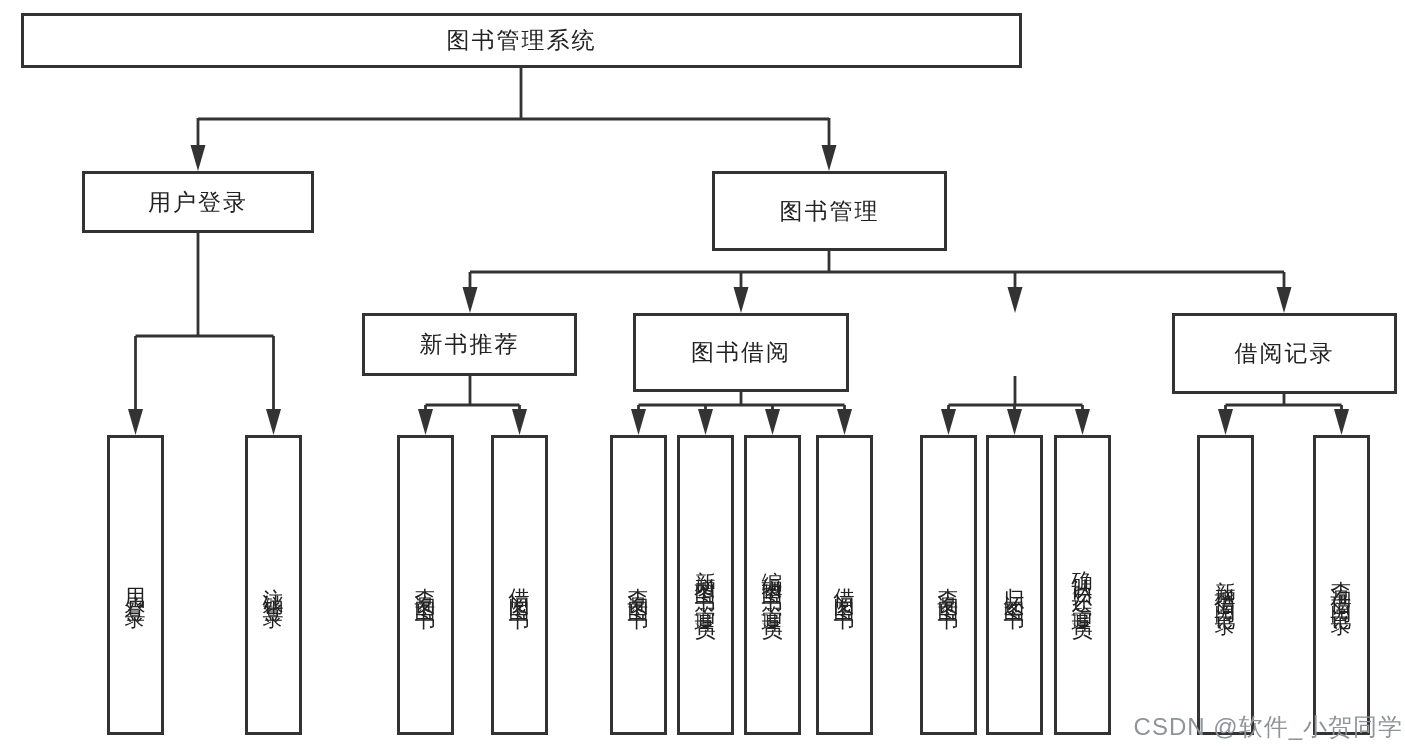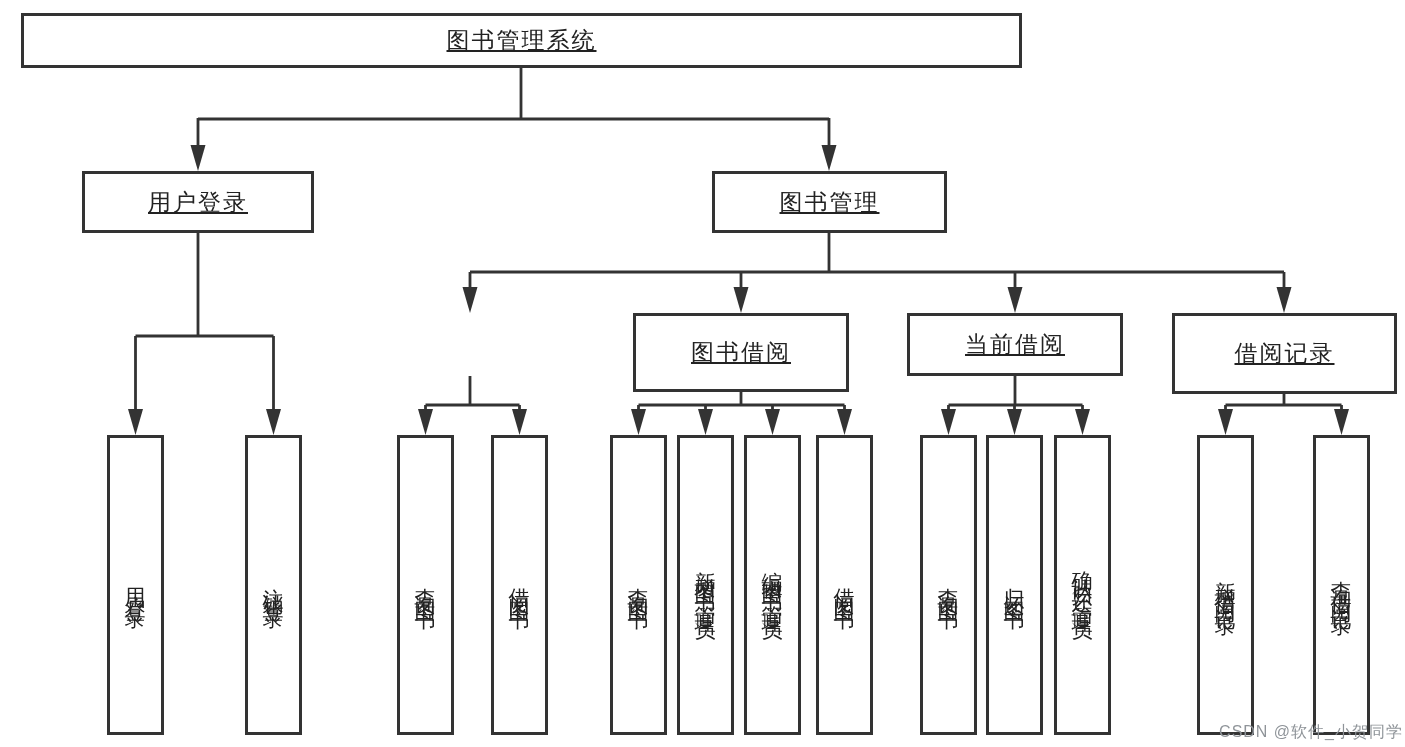--- a/index.html
+++ b/index.html
@@ -39,34 +39,33 @@
     color: var(--text, #222222);
     display: flex;
     align-items: center;
     justify-content: center;
     text-align: center;
   }
   .hnode {
     font-size: 23px;
     letter-spacing: 2px;
     white-space: nowrap;
-    text-decoration: underline;
   }
   .vnode {
     writing-mode: vertical-rl;
     text-orientation: mixed;
     font-size: 21px;
     letter-spacing: 7px;
     line-height: 1;
   }
   .watermark {
     position: absolute;
     right: 2px;
     bottom: 4px;
-    font-size: 16px;
+    font-size: 24px;
     color: var(--watermark, #8f9499);
     letter-spacing: 1px;
     white-space: nowrap;
   }
 </style>
 </head>
 <body>
 
 <div class="canvas">
 
@@ -98,24 +97,24 @@
       <polygon points="1007,409 1022,409 1014.5,435"></polygon>
       <polygon points="1075,409 1090,409 1082.5,435"></polygon>
       <polygon points="1218,409 1233,409 1225.5,435"></polygon>
       <polygon points="1334,409 1349,409 1341.5,435"></polygon>
     </g>
   </svg>
 
   <div class="node hnode" style="left:21px;top:13px;width:1001px;height:55px">图书管理系统</div>
 
   <div class="node hnode" style="left:82px;top:171px;width:232px;height:62px">用户登录</div>
-  <div class="node hnode" style="left:712px;top:171px;width:235px;height:62px">图书管理</div>
+  <div class="node hnode" style="left:712px;top:171px;width:235px;height:80px">图书管理</div>
 
+  <div class="node hnode" style="left:362px;top:313px;width:215px;height:63px">新书推荐</div>
   <div class="node hnode" style="left:633px;top:313px;width:216px;height:79px">图书借阅</div>
-  <div class="node hnode" style="left:907px;top:313px;width:216px;height:63px">当前借阅</div>
   <div class="node hnode" style="left:1172px;top:313px;width:225px;height:81px">借阅记录</div>
 
   <div class="node vnode" style="left:107px;top:435px;width:57px;height:300px">用户登录</div>
   <div class="node vnode" style="left:245px;top:435px;width:57px;height:300px">注销登录</div>
 
   <div class="node vnode" style="left:397px;top:435px;width:57px;height:300px">查询图书</div>
   <div class="node vnode" style="left:491px;top:435px;width:57px;height:300px">借阅图书</div>
 
   <div class="node vnode" style="left:610px;top:435px;width:57px;height:300px">查询图书</div>
   <div class="node vnode" style="left:677px;top:435px;width:57px;height:300px">新增图书（管理员）</div>

